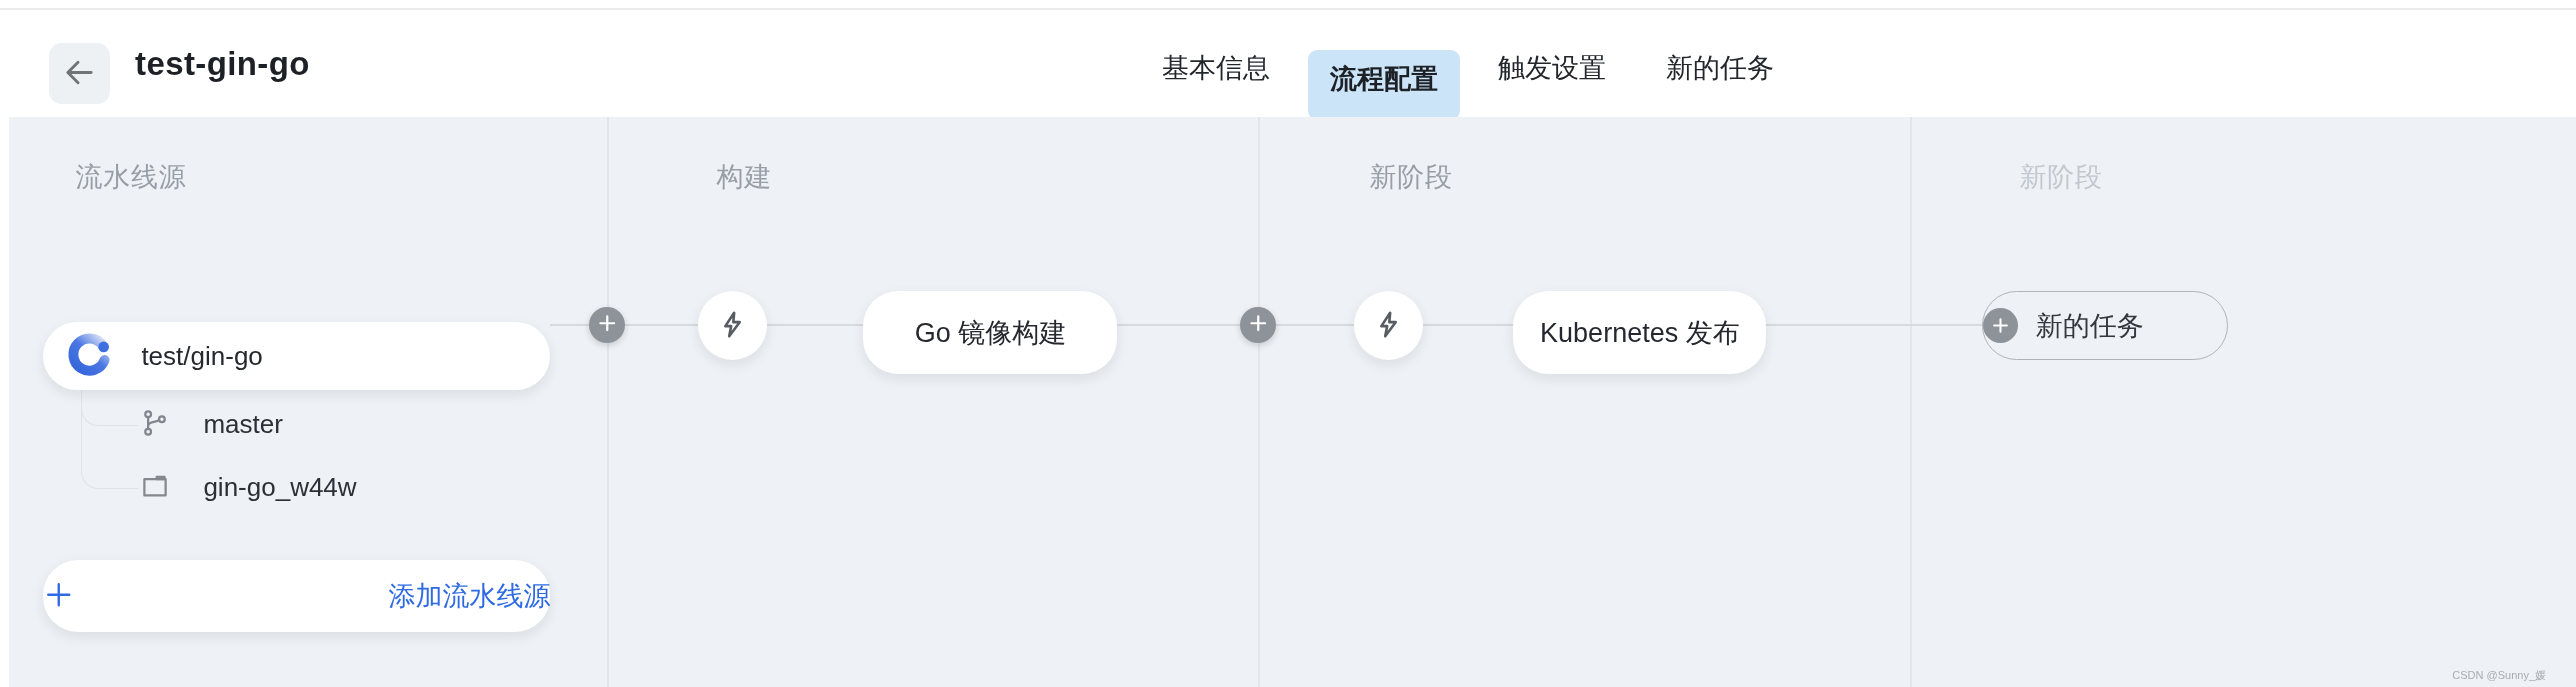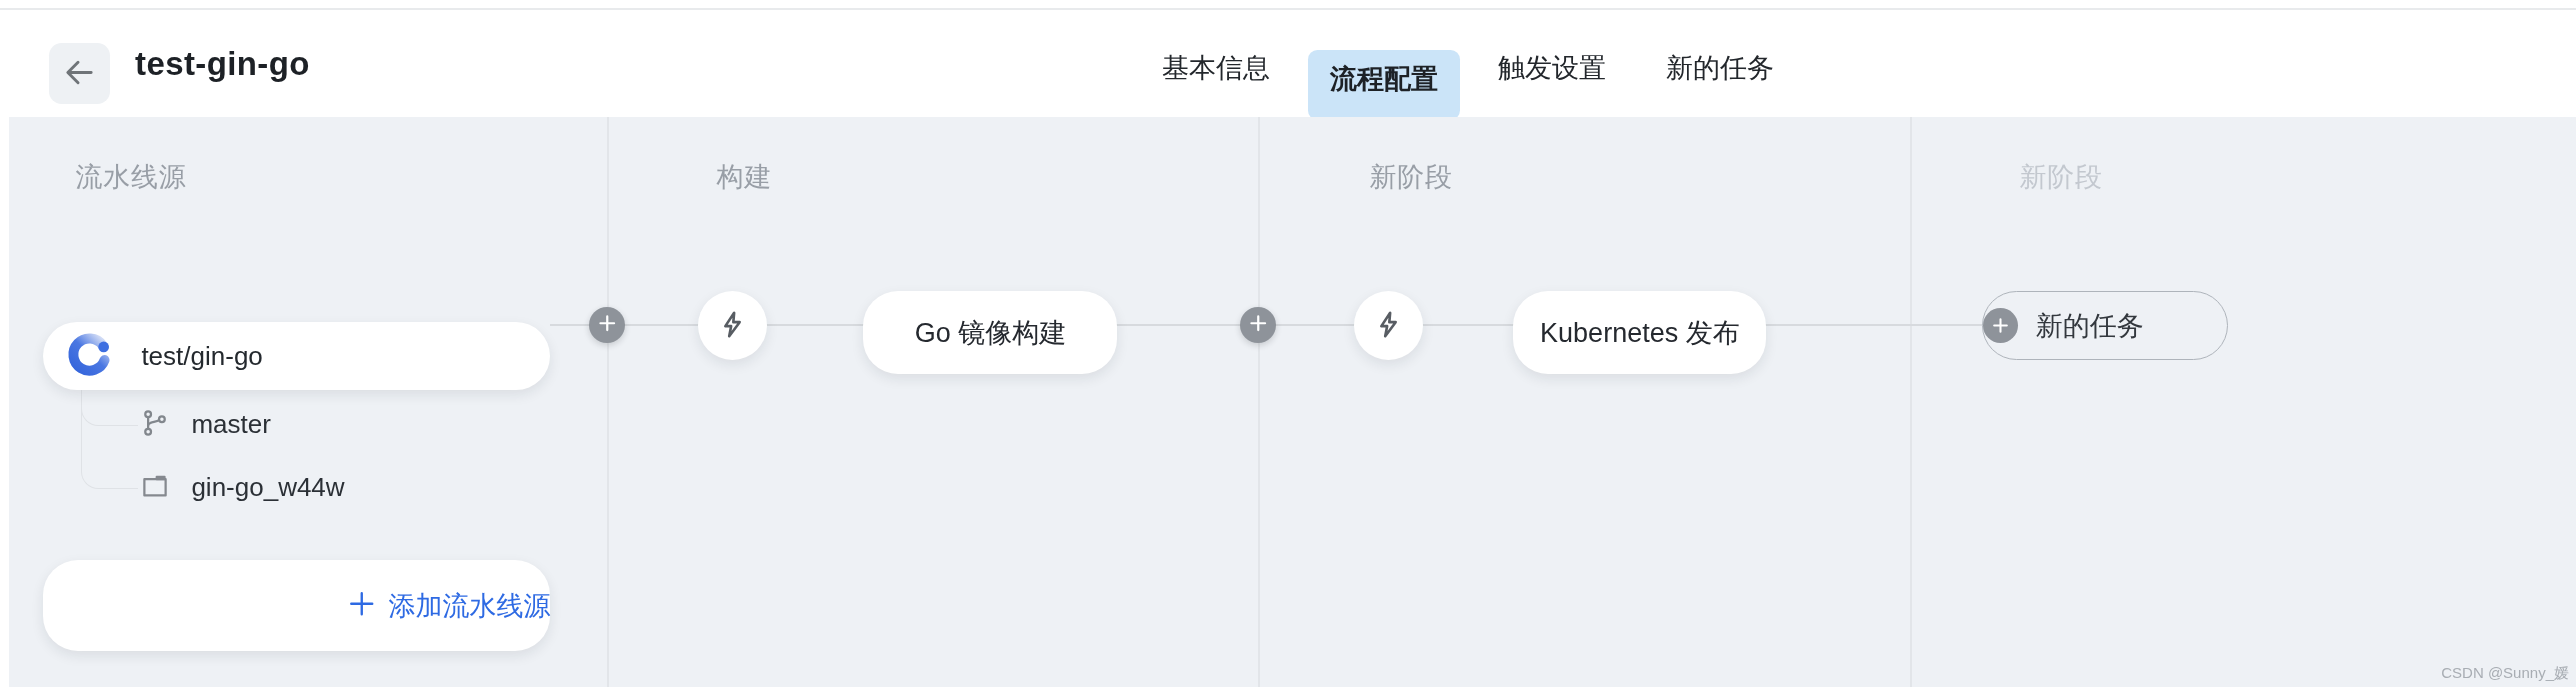--- a/index.html
+++ b/index.html
@@ -33,43 +33,43 @@
     border-bottom:1.6px solid #dfe2e6; border-bottom-left-radius:17.3px; z-index:0; }
   .elbow.e1 { height:68px; }
   .elbow.e2 { height:131px; }
 
   .node { position:absolute; z-index:2; }
   .card { background:#ffffff; border-radius:35px; box-shadow:0 4.7px 12.6px rgba(26,32,41,.09);
     display:flex; align-items:center; cursor:pointer; }
   .source-card { left:34px; top:175px; width:507px; height:68px; padding-left:22px;margin-top:30px; }
   .source-card .label { font-size:26px; color:#24292e; margin-left:27px; }
 
-  .tree-row { position:absolute; display:flex; align-items:center; gap:21px; z-index:2; cursor:pointer; }
+  .tree-row { position:absolute; display:flex; align-items:center; gap:33px; z-index:2; cursor:pointer; }
   .tree-row .label { font-size:26px; color:#2b3036; }
 
-  .add-source { left:34px; top:443px; width:507px; height:91px; justify-content:flex-end; gap:11px; }
+  .add-source { left:34px; top:443px; width:507px; height:72px; justify-content:space-between; gap:11px; }
   .add-source .label { font-size:27px; color:#2e6ae3; }
 
   .plus-conn { position:absolute; width:36px; height:36px; border-radius:50%; background:#8e939a;
     display:flex; align-items:center; justify-content:center; z-index:3; cursor:pointer;
     box-shadow:0 2.4px 6.3px rgba(26,32,41,.18); }
   .bolt-circle { position:absolute; width:69px; height:69px; border-radius:50%; background:#ffffff;
     display:flex; align-items:center; justify-content:center; z-index:2;
     box-shadow:0 4.7px 12.6px rgba(26,32,41,.09); cursor:pointer; }
   .task-pill { position:absolute; height:83px; background:#ffffff; border-radius:35px; z-index:2;
     display:flex; align-items:center; justify-content:center; box-shadow:0 4.7px 12.6px rgba(26,32,41,.09);
     font-size:27px; color:#25292f; cursor:pointer; }
   .new-task { position:absolute; left:1973px; top:174px; width:246px; height:69px; border-radius:35px;
     background:#eef1f5; border:1.6px solid #aeb4bb; display:flex; align-items:center; 
     gap:17.3px; z-index:2; cursor:pointer; }
   .new-task .label { font-size:27px; color:#33383e; }
   .gray-dot { width:35px; height:35px; border-radius:50%; background:#8e939a;
     display:flex; align-items:center; justify-content:center; }
 
-  .watermark { position:absolute; right:7px; bottom:4.7px; font-size:15px; color:#a8adb3; z-index:5; }
+  .watermark { position:absolute; right:30px; bottom:4.7px; font-size:11px; color:#a8adb3; z-index:5; }
 </style>
 </head>
 <body>
 
 <div id="page">
   <div class="topline"></div>
 
   <div class="header">
     <div class="back-btn">
       <span>

